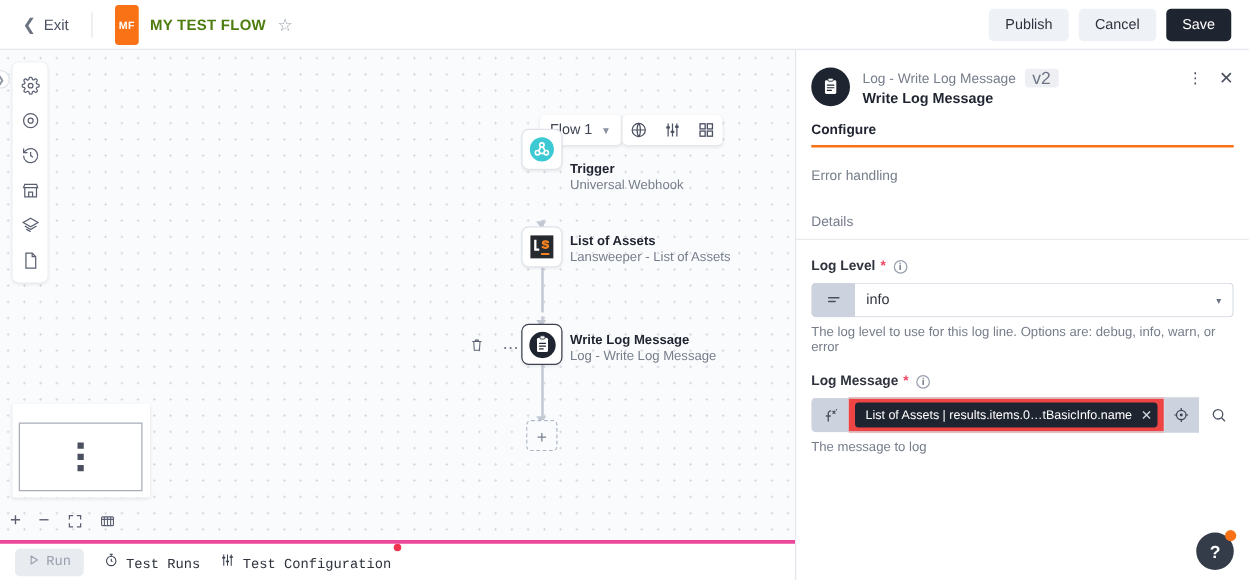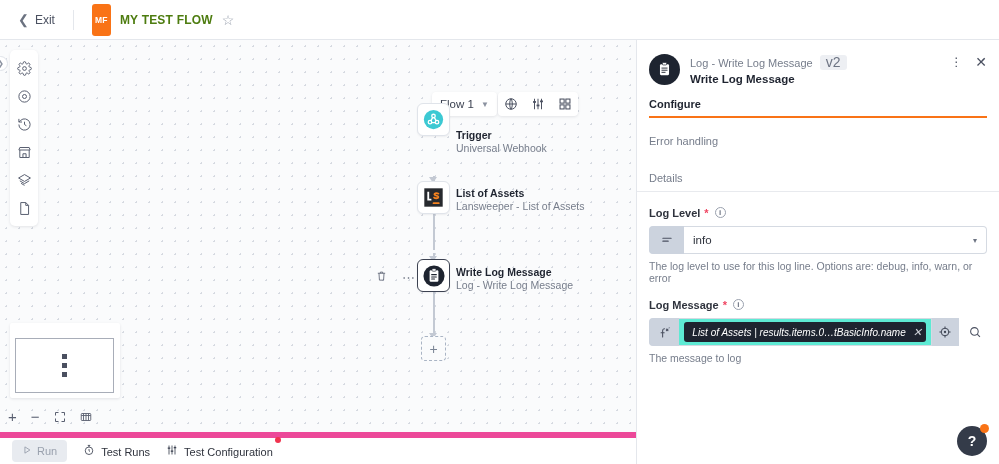--- a/index.html
+++ b/index.html
@@ -146,62 +146,62 @@
   .panel-name { font-size:11.5px; font-weight:bold; color:#1f2430; margin-top:3px; }
   .panel-head-actions { margin-left:auto; display:flex; align-items:center; gap:13px; padding-top:3px; }
   .panel-head-actions span { cursor:pointer; color:#4a5060; }
   .tabs { display:flex; gap:18px; padding:0 12px; margin-top:13px; border-bottom:1px solid #e8eaee;flex-direction:column; }
   .tab { font-size:11px; color:#767d8b; padding-bottom:7px; cursor:pointer; position:relative; }
   .tab.active { color:#1f2430; font-weight:bold; }
   .tab.active:after {
     content:""; position:absolute; left:0; right:0; bottom:-1px; height:2.5px; background:#f97316;
   }
   .field { padding:0 12px; margin-top:15px; }
-  .field-label { font-size:11px; font-weight:bold; color:#2f333d; display:flex; align-items:flex-start; gap:4px; }
+  .field-label { font-size:11px; font-weight:bold; color:#2f333d; display:flex; align-items:flex-end; gap:4px; }
   .req { color:#f04461; font-size:11px; }
   .info-i {
     width:11px; height:11px; border-radius:50%; border:1px solid #9aa1ae;
     font-size:8px; color:#6d7483; display:inline-flex; align-items:center;
     justify-content:center; line-height:1; margin-left:2px; font-style:normal; cursor:pointer;
   }
   .control-row { display:flex; margin-top:7px; }
   .control-prefix {
     width:35px; height:28px; background:#ccd3de; border:1px solid #ccd3de;
     border-right:none; border-radius:4px 0 0 4px;
     display:flex; align-items:center; justify-content:center; cursor:pointer;
   }
   .select-box {
     flex:1; height:28px; border:1px solid #d5dae2; border-left:none; border-radius:0 4px 4px 0;
     display:flex; align-items:center; padding:0 9px; font-size:11.5px; color:#2f333d; cursor:pointer;
   }
   .select-caret { margin-left:auto; font-size:8px; color:#6d7483; }
   .hint { font-size:10.5px; color:#767d8b; margin-top:6px; }
 
   .msg-wrap { flex:1; height:28px; border:1px solid #d5dae2; border-left:none;
-    background:#5eead4; display:flex; align-items:center; padding:0 5px;font-style:italic; }
+    background:#ef4444; display:flex; align-items:center; padding:0 5px; }
   .token {
     background:#1e2430; color:#fff; border-radius:3px; height:20px;
     display:flex; align-items:center; padding:0 4px 0 8px; gap:7px; font-size:10px;
     max-width:100%; white-space:nowrap; cursor:default;
   }
   .token-x { color:#cfd3da; font-size:11px; cursor:pointer; }
   .btn-target {
     width:31px; height:28px; background:#ccd3de; border:1px solid #ccd3de; border-left:none;
     display:flex; align-items:center; justify-content:center; cursor:pointer;
   }
   .btn-search {
     width:28px; height:28px; display:flex; align-items:center; justify-content:center;
     cursor:pointer; margin-left:4px;
   }
 
   
   .bottombar {
     position:absolute; left:0; top:432px; width:636px; height:32px;
-    background:#fff; border-top:6px solid #ec4899;
-    display:flex; align-items:center; padding-left:12px; gap:16px; z-index:20;
+    background:#fff; border-top:3px solid #ec4899;
+    display:flex; align-items:center; padding-left:12px; gap:16px; z-index:20;font-family:Liberation Mono, monospace;
   }
   .run-btn {
     background:#e8ebf0; color:#9aa1ae; border-radius:4px; height:22px;
     display:flex; align-items:center; gap:5px; padding:0 10px; font-size:11px; cursor:pointer;
   }
   .bb-item { display:flex; align-items:flex-end; gap:6px; font-size:11px; color:#2f333d; cursor:pointer; position:relative; }
   .red-dot {
     position:absolute; right:-8px; top:-7px; width:6px; height:6px;
     border-radius:50%; background:#f0334f;
   }
@@ -221,20 +221,25 @@
 
 <div class="topbar">
   <div class="exit-btn">
     <span class="chev-left">❮</span>
     <span>Exit</span>
   </div>
   <div class="divider-v"></div>
   <div class="flow-badge">MF</div>
   <div class="flow-title">MY TEST FLOW</div>
   <div class="star-icon">☆</div>
+  <div class="top-actions">
+    <button class="btn btn-light">Publish</button>
+    <button class="btn btn-light">Cancel</button>
+    <button class="btn btn-dark">Save</button>
+  </div>
 </div>
 
 <div class="canvas">
 
   <div class="collapse-handle">❯</div>
 
   <div class="rail">
     <div class="rail-btn">
       <svg width="15" height="15" viewBox="0 0 24 24" fill="none" stroke="#5a6071" stroke-width="1.6">
         <circle cx="12" cy="12" r="3"></circle>

